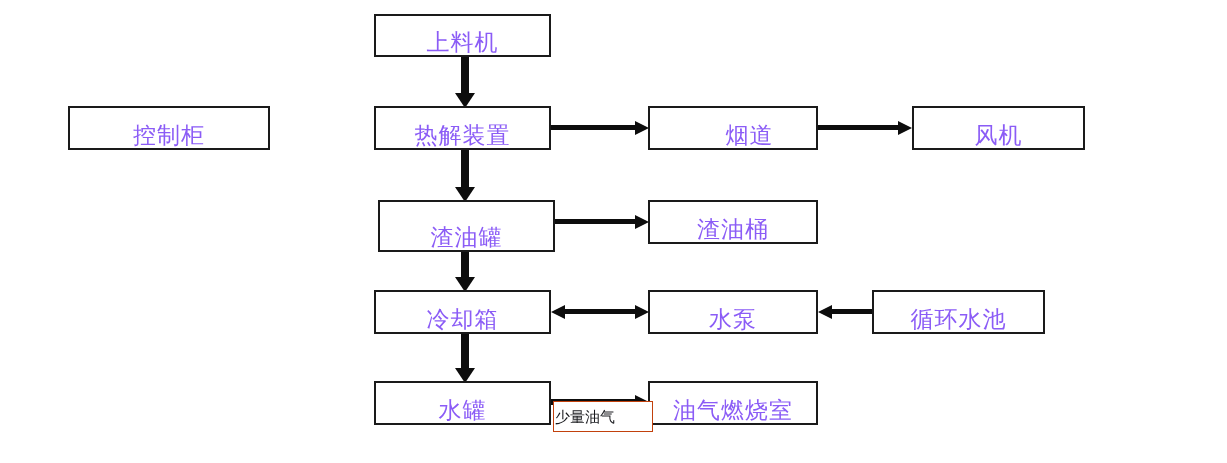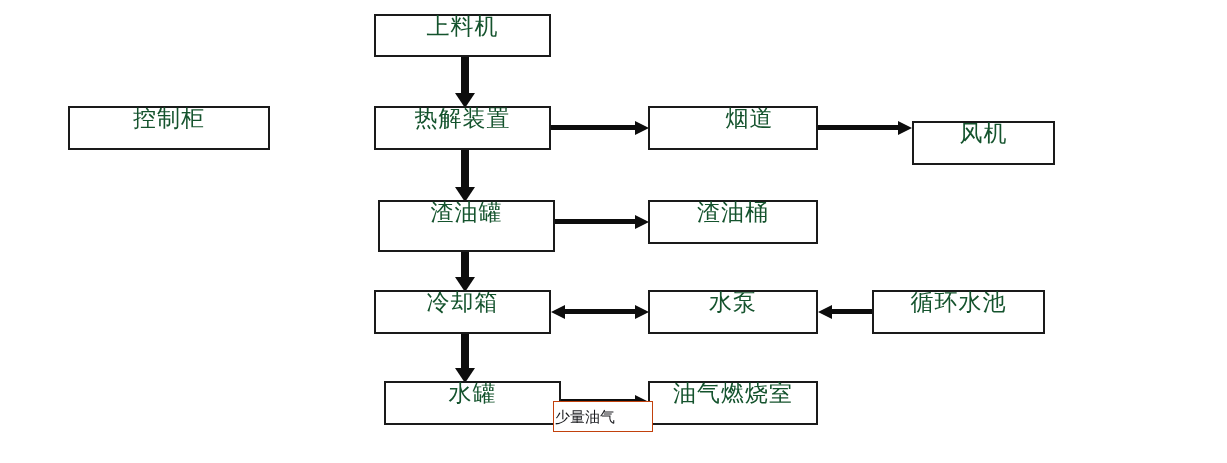--- a/index.html
+++ b/index.html
@@ -17,23 +17,23 @@
     height: 463px;
     background: #ffffff;
     overflow: hidden;
   }
   .node {
     position: absolute;
     box-sizing: border-box;
     background: #ffffff;
     border: 2px solid #1a1a1a;
     display: flex;
-    align-items: flex-start;
+    align-items: flex-end;
     justify-content: center;
-    color: #14532d;
+    color: #8b5cf6;
     font-size: 23px;
     line-height: 1;
     letter-spacing: 1px;
     white-space: nowrap;
     z-index: 3;
   }
   .node-label {
     display: block;
     transform: translateY(-1px);
   }
@@ -154,21 +154,21 @@
   </div>
 
   <div class="node" style="left:374px; top:106px; width:177px; height:44px;">
     <span class="node-label">热解装置</span>
   </div>
 
   <div class="node" style="left:648px; top:106px; width:170px; height:44px;padding-left:33px;">
     <span class="node-label">烟道</span>
   </div>
 
-  <div class="node" style="left:912px; top:106px; width:143px; height:44px;margin-top:15px;">
+  <div class="node" style="left:912px; top:106px; width:173px; height:44px;">
     <span class="node-label">风机</span>
   </div>
 
   <div class="node" style="left:378px; top:200px; width:177px; height:52px;">
     <span class="node-label">渣油罐</span>
   </div>
 
   <div class="node" style="left:648px; top:200px; width:170px; height:44px;">
     <span class="node-label">渣油桶</span>
   </div>
@@ -178,21 +178,21 @@
   </div>
 
   <div class="node" style="left:648px; top:290px; width:170px; height:44px;">
     <span class="node-label">水泵</span>
   </div>
 
   <div class="node" style="left:872px; top:290px; width:173px; height:44px;">
     <span class="node-label">循环水池</span>
   </div>
 
-  <div class="node" style="left:384px; top:381px; width:177px; height:44px;">
+  <div class="node" style="left:374px; top:381px; width:177px; height:44px;">
     <span class="node-label">水罐</span>
   </div>
 
   <div class="node" style="left:648px; top:381px; width:170px; height:44px;">
     <span class="node-label">油气燃烧室</span>
   </div>
 
 </div>
 
 </body></html>

